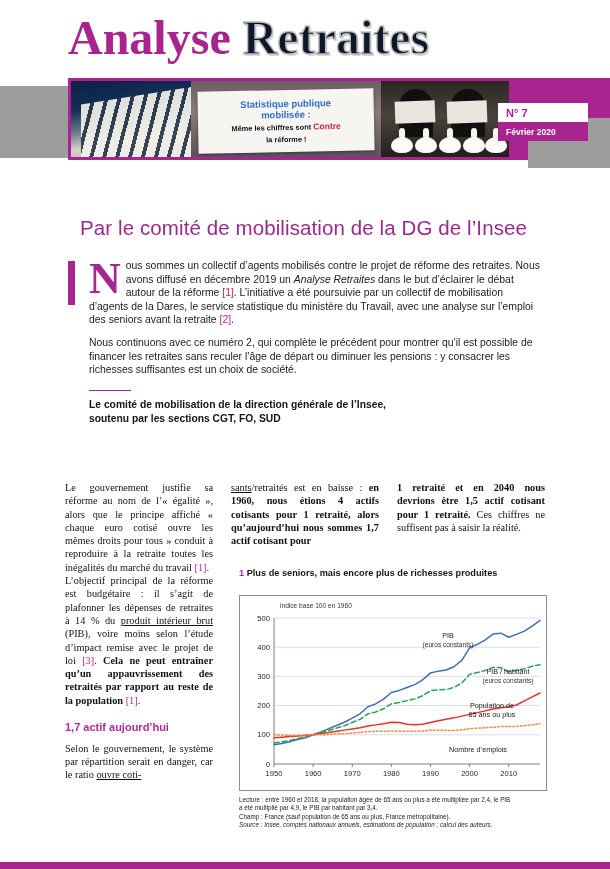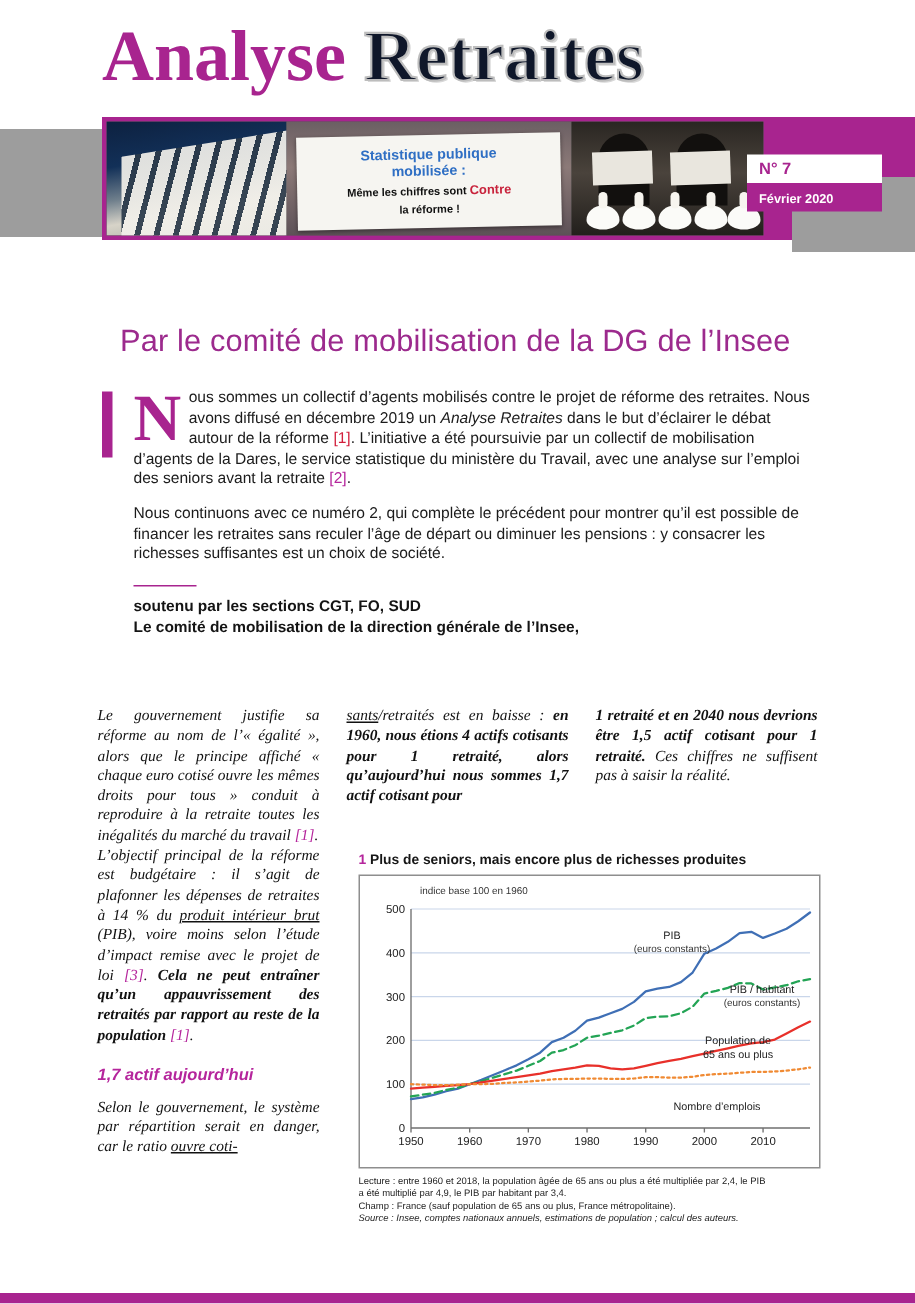--- a/index.html
+++ b/index.html
@@ -71,33 +71,33 @@
      font-size:44px;line-height:37px;margin:1px 5px 0 0;}
   .intro p{margin:0 0 9px 0;font-size:10.4px;line-height:13.6px;color:#1b1b1b;}
   .intro p em{font-style:italic;}
   .cit-r{color:#d21f3c;}
   .cit-m{color:#b5259c;}
   .sig-rule{width:42px;height:1.6px;background:#a8248f;margin:13px 0 7px 0;}
   .signature{font-size:10.3px;line-height:14px;font-weight:bold;color:#141414;}
 
   
   .cols{position:absolute;left:65px;top:468px;width:480px;height:360px;}
-  .col{position:absolute;top:3px;width:148px;font-style:italic;}
+  .col{position:absolute;top:13px;width:148px;}
   .col1{left:0;} .col2{left:166px;} .col3{left:332px;}
   .col p{margin:0;font-family:"Liberation Serif", serif;font-size:10.3px;line-height:13.3px;
      text-align:justify;color:#111;text-justify:inter-word;}
   .col p.tight{margin-top:0;}
   .col .u{text-decoration:underline;}
   .col .b{font-weight:bold;}
   .subhead{margin:13px 0 7px 0;font-family:"Liberation Sans",sans-serif;font-weight:bold;
      font-size:11px;line-height:14.5px;color:#b5259c;}
 
   
   .figure{position:absolute;left:239px;top:567px;width:308px;}
-  .fig-title{font-size:9.2px;font-weight:bold;color:#161616;line-height:12px;margin-bottom:4px;}
+  .fig-title{font-size:9.2px;font-weight:bold;color:#161616;line-height:12px;margin-bottom:16px;}
   .fig-title .num{color:#b5259c;font-weight:bold;}
   .chart-box{position:relative;width:308px;height:196px;border:1px solid #8e8e8e;
      box-sizing:border-box;background:#fff;}
   .chart-svg{display:block;}
   .fig-notes{margin-top:5px;font-size:6.3px;line-height:8.4px;color:#1d1d1d;}
   .fig-notes div{white-space:nowrap;}
   .fig-notes .src{font-style:italic;}
 
   
   .footrule{position:absolute;left:0;bottom:0;width:610px;height:7px;background:#a8248f;}
@@ -150,22 +150,22 @@
   <div class="intro">
     <h1>Par le comité de mobilisation de la DG de l’Insee</h1>
     <div class="intro-body">
       <div class="dropbar"></div>
       <p>
         <span class="dropcap">N</span><span>ous sommes un collectif d’agents mobilisés contre le projet de réforme des retraites. Nous avons diffusé en décembre 2019 un </span><em>Analyse Retraites</em><span> dans le but d’éclairer le débat autour de la réforme </span><span class="cit-r">[1]</span><span>. L’initiative a été poursuivie par un collectif de mobilisation d’agents de la Dares, le service statistique du ministère du Travail, avec une analyse sur l’emploi des seniors avant la retraite </span><span class="cit-m">[2]</span><span>.</span>
       </p>
       <p>Nous continuons avec ce numéro 2, qui complète le précédent pour montrer qu’il est possible de financer les retraites sans reculer l’âge de départ ou diminuer les pensions : y consacrer les richesses suffisantes est un choix de société.</p>
       <div class="sig-rule"></div>
       <div class="signature">
+        <div>Le comité de mobilisation de la direction générale de l’Insee,</div>
         <div>soutenu par les sections CGT, FO, SUD</div>
-        <div>Le comité de mobilisation de la direction générale de l’Insee,</div>
       </div>
     </div>
   </div>
 
   <div class="cols">
 
     <div class="col col1">
       <p><span>Le gouvernement justifie sa réforme au nom de l’« égalité », alors que le principe affiché « chaque euro cotisé ouvre les mêmes droits pour tous » conduit à reproduire à la retraite toutes les inégalités du marché du travail </span><span class="cit-m">[1]</span><span>.</span></p>
       <p class="tight"><span>L’objectif principal de la réforme est budgétaire : il s’agit de plafonner les dépenses de retraites à 14 % du </span><span class="u">produit intérieur brut</span><span> (PIB), voire moins selon l’étude d’impact remise avec le projet de loi </span><span class="cit-m">[3]</span><span>. </span><span class="b">Cela ne peut entraîner qu’un appauvrissement des retraités par rapport au reste de la population</span><span class="cit-m"> [1]</span><span>.</span></p>
       <div class="subhead">

